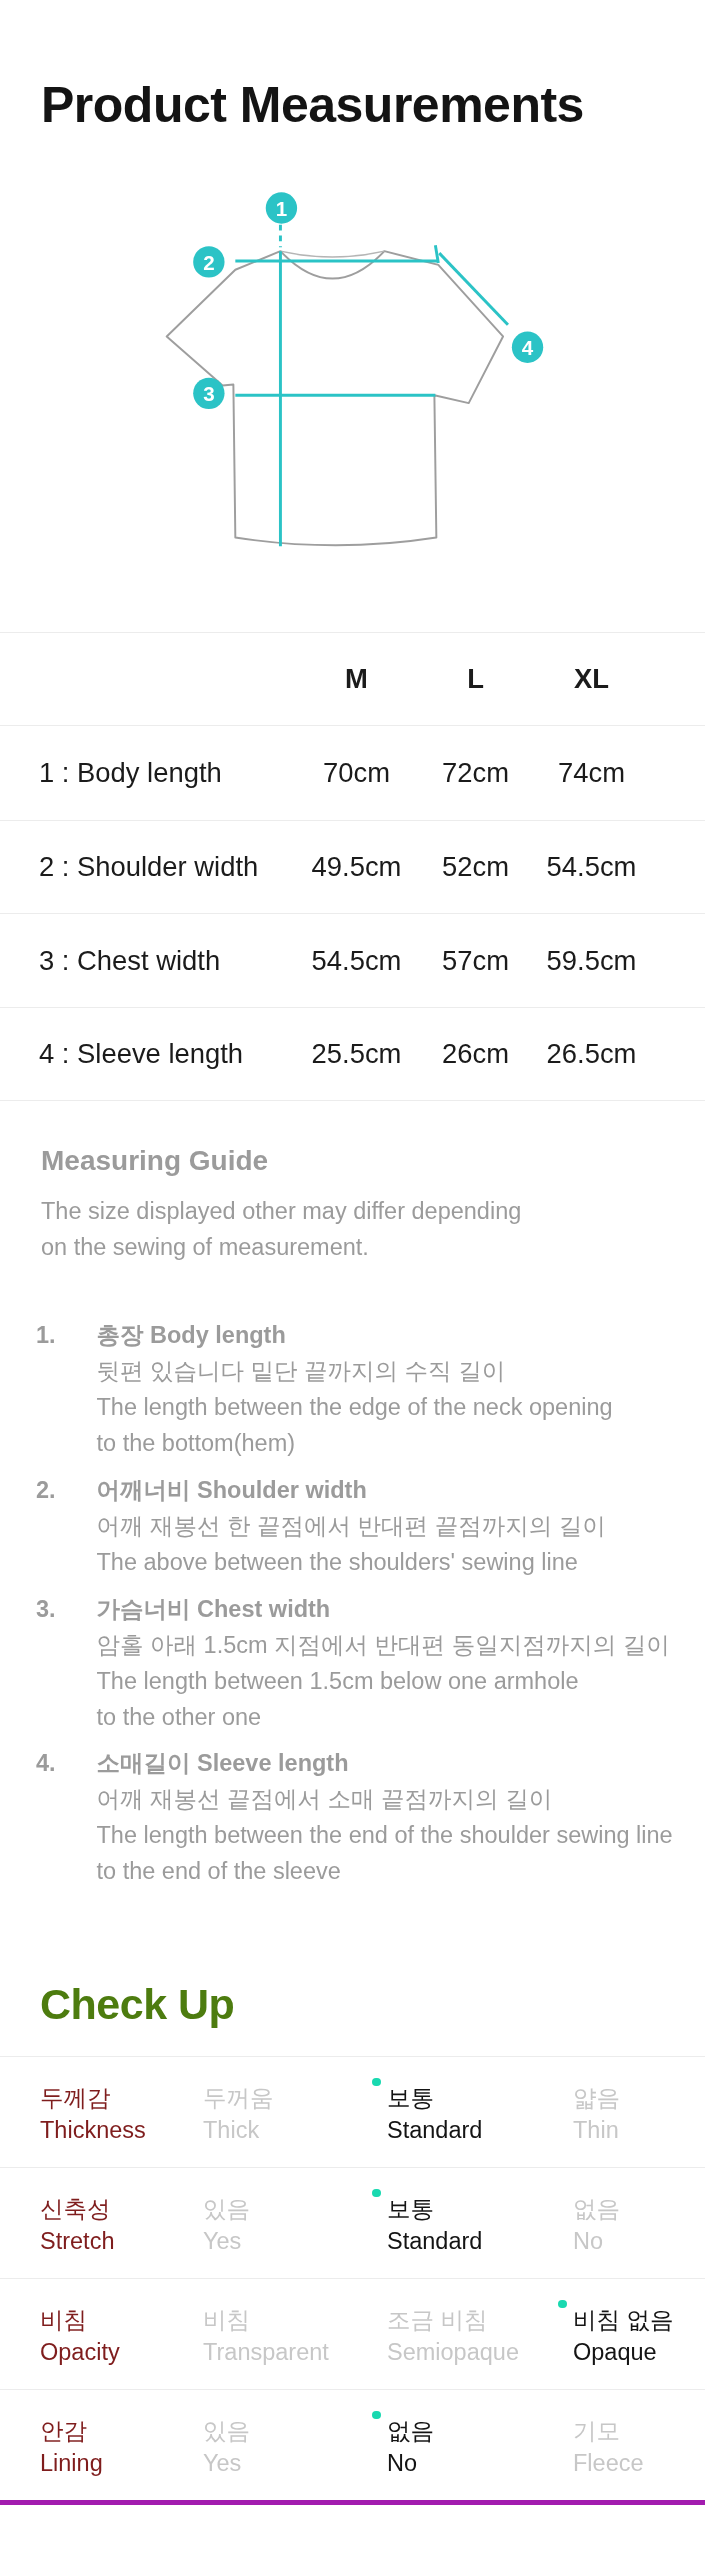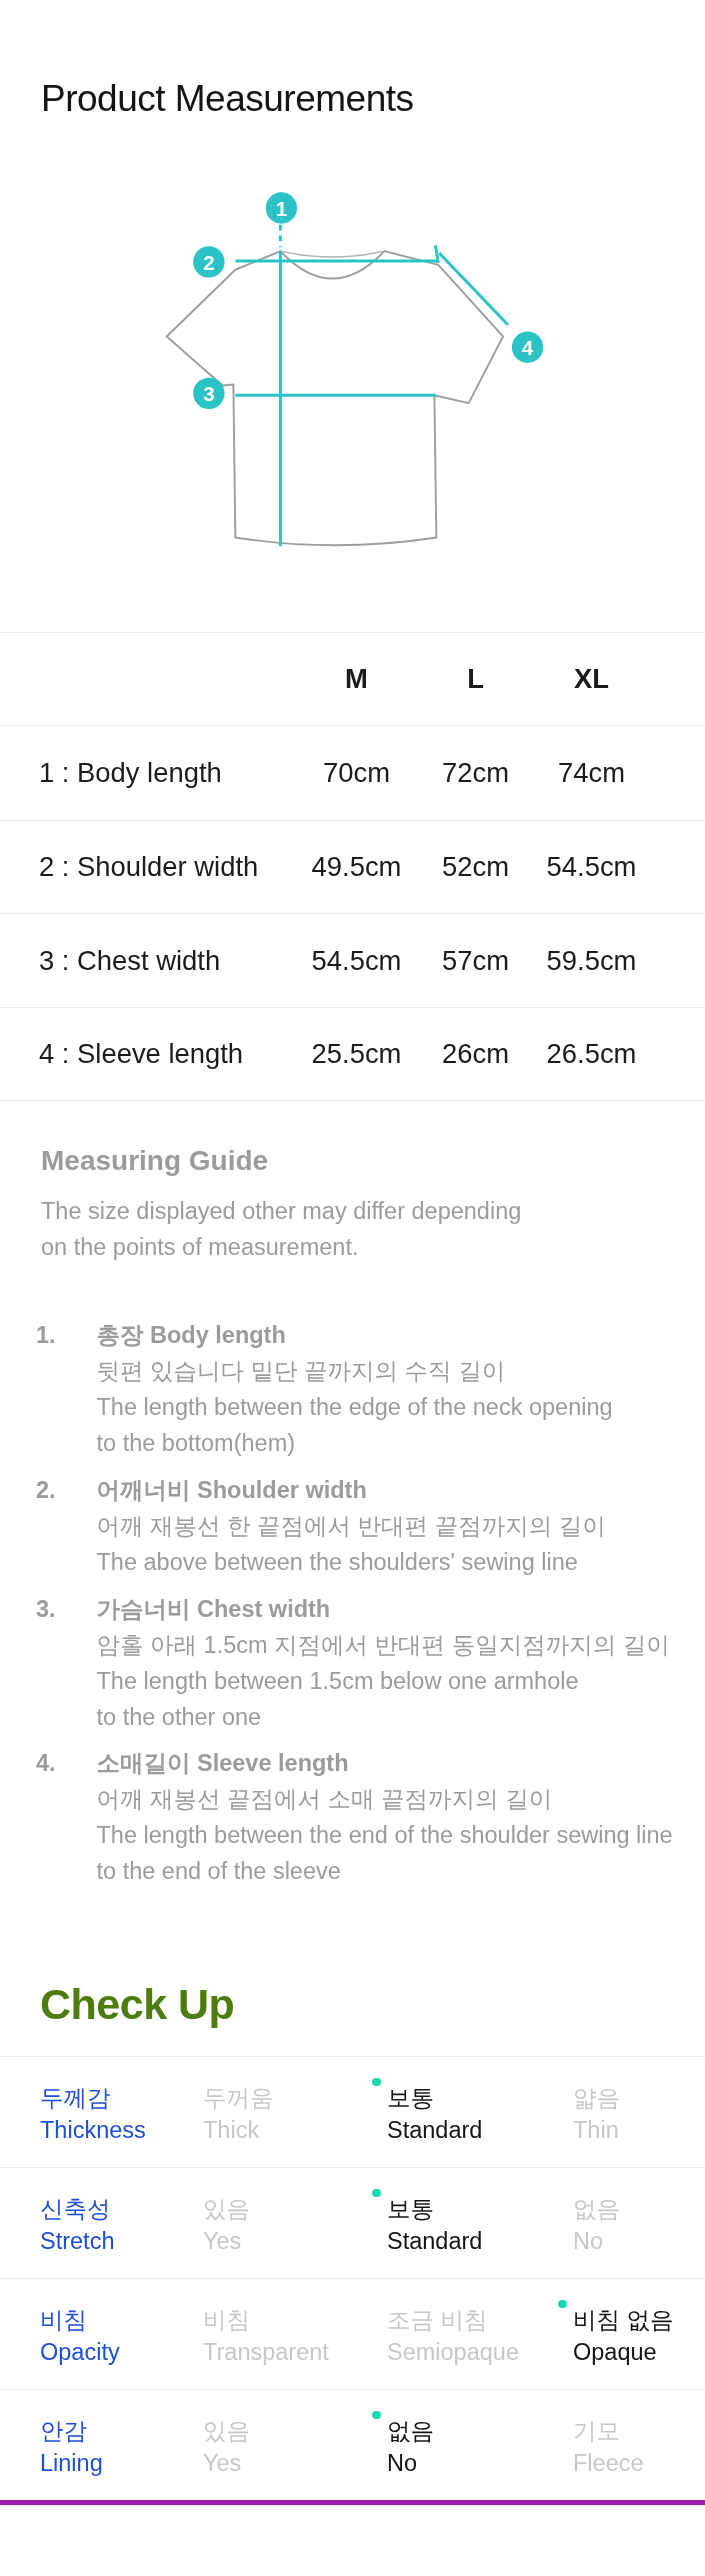--- a/index.html
+++ b/index.html
@@ -4,21 +4,21 @@
 <style>
   html,body{margin:0;padding:0;}
   body{
     width:706px;height:2576px;position:relative;background:#ffffff;
     font-family:"Liberation Sans","DejaVu Sans",sans-serif;color:#141414;
     overflow:hidden;
   }
   .abs{position:absolute;}
 
   
-  .page-title{left:41px;top:74px;font-size:37px;font-weight:400;letter-spacing:-0.5px;line-height:49px;}
+  .page-title{left:41px;top:81px;font-size:50px;font-weight:700;letter-spacing:-0.5px;line-height:49px;}
 
   
   .diagram-svg{left:0;top:0;width:706px;height:618px;}
   .shirt{fill:none;stroke:#9e9e9e;stroke-width:2;stroke-linejoin:round;}
   .shirt-thin{fill:none;stroke:#b5b5b5;stroke-width:1.5;}
   .mline{fill:none;stroke:var(--accent);stroke-width:3;}
   .mline-dash{stroke-dasharray:6 5;}
   .mcircle{fill:var(--accent);}
   .mnum{fill:#ffffff;font-size:21px;font-weight:700;text-anchor:middle;}
 
@@ -44,21 +44,21 @@
   .mg-body{flex:1;margin-left:36px;}
   .mg-title{font-weight:700;}
 
   
   .cu-heading{left:40px;top:1980px;font-size:43px;font-weight:700;letter-spacing:-0.5px;color:#4d7c0f;}
   .cu-table{left:0;top:2056px;width:706px;}
   .cu-row{position:relative;height:110px;border-top:1px solid #ececec;box-sizing:content-box;}
   .cu-row:last-child{border-bottom:5px solid #a21caf;}
   .cu-ko{position:absolute;top:24.5px;font-size:23.5px;white-space:nowrap;}
   .cu-en{position:absolute;top:60px;font-size:23.5px;white-space:nowrap;}
-  .cu-attr .cu-ko,.cu-attr .cu-en{left:40px;color:#1d4ed8;}
+  .cu-attr .cu-ko,.cu-attr .cu-en{left:40px;color:#7f1d1d;}
   .cu-opt{position:absolute;top:0;height:110px;color:#c7c7c7;}
   .cu-opt.selected{color:#141414;}
   .cuo1{left:203px;} .cuo2{left:387px;} .cuo3{left:573px;}
   .cu-dot{display:none;position:absolute;left:-14.7px;top:20.6px;width:8.8px;height:8.8px;border-radius:50%;background:var(--dot);}
   .cu-opt.selected .cu-dot{display:block;}
 </style>
 </head>
 <body>
 
 <div class="abs page-title">Product Measurements</div>
@@ -121,21 +121,21 @@
     <div class="st-label">4 : Sleeve length</div>
     <div class="st-val stc1">25.5cm</div>
     <div class="st-val stc2">26cm</div>
     <div class="st-val stc3">26.5cm</div>
   </div>
 </div>
 
 <div class="abs mg-heading">Measuring Guide</div>
 <div class="abs mg-intro">
   <div>The size displayed other may differ depending</div>
-  <div>on the points of measurement.</div>
+  <div>on the sewing of measurement.</div>
 </div>
 
 <div class="abs mg-items">
   <div class="mg-item">
     <div class="mg-num">1.</div>
     <div class="mg-body">
       <div class="mg-title">총장 Body length</div>
       <div>뒷편 있습니다 밑단 끝까지의 수직 길이</div>
       <div>The length between the edge of the neck opening</div>
       <div>to the bottom(hem)</div>

